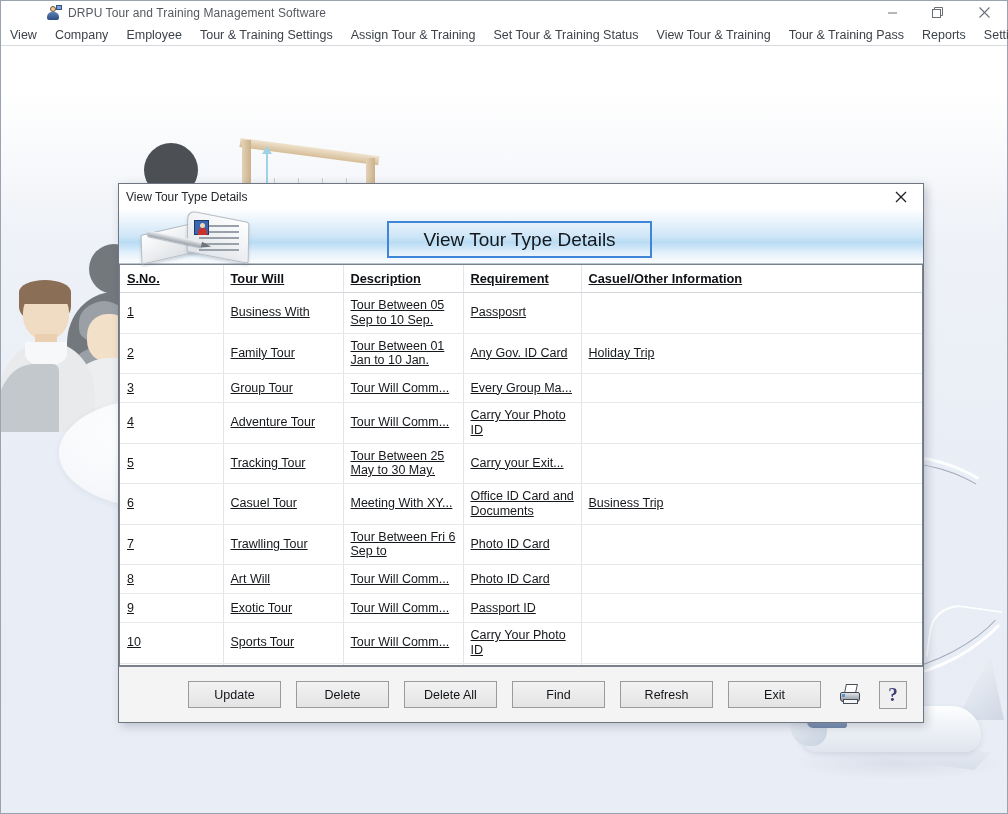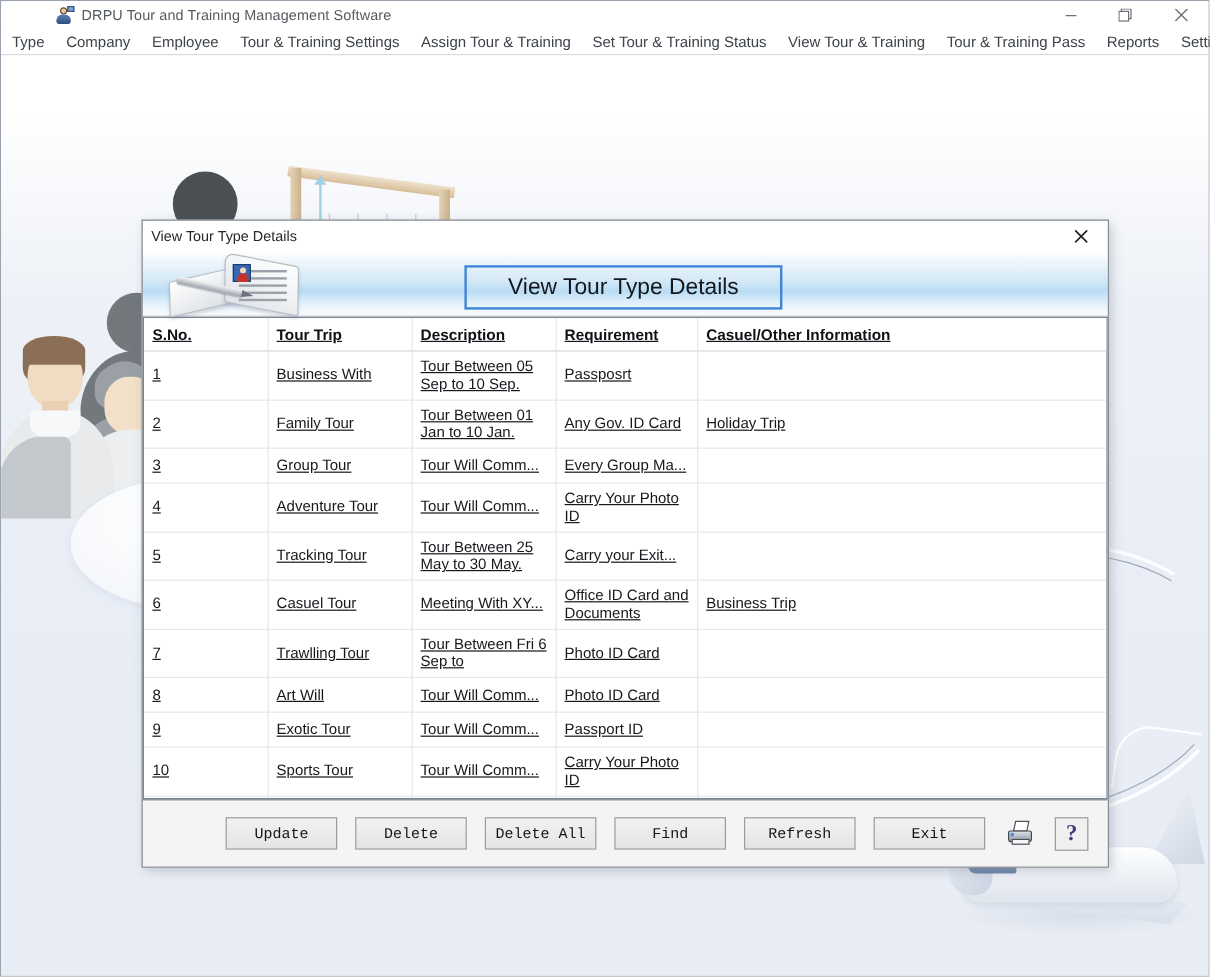--- a/index.html
+++ b/index.html
@@ -406,21 +406,21 @@
     justify-content: flex-end;
     padding-right: 16px;
     gap: 15px;
   }
   .dlg-btn {
     width: 93px; height: 27px;
     background: linear-gradient(180deg,#f2f2f2,#e4e4e4);
     border: 1px solid #9b9b9b;
     font-size: 12.5px;
     color: #111418;
-    font-family: Liberation Mono, monospace;
+    font-family: Liberation Sans, sans-serif;
     cursor: default;
     display:flex; align-items:center; justify-content:center;text-align:center;
   }
   .icon-btn {
     width: 28px; height: 28px;
     background: #f0f0f0;
     border: 1px solid #9b9b9b;
     display:flex; align-items:center; justify-content:center;
     position: relative;
   }
@@ -479,21 +479,21 @@
       <div class="wc-btn wc-close">
         <svg width="11" height="11" viewBox="0 0 11 11">
           <line x1="0.5" y1="0.5" x2="10.5" y2="10.5" stroke="#6a6f75" stroke-width="1.1"></line>
           <line x1="10.5" y1="0.5" x2="0.5" y2="10.5" stroke="#6a6f75" stroke-width="1.1"></line>
         </svg>
       </div>
     </div>
   </div>
 
   <div id="menubar">
-    <div class="menu-item">Type</div>
+    <div class="menu-item">View</div>
     <div class="menu-item">Company</div>
     <div class="menu-item">Employee</div>
     <div class="menu-item">Tour &amp; Training Settings</div>
     <div class="menu-item">Assign Tour &amp; Training</div>
     <div class="menu-item">Set Tour &amp; Training Status</div>
     <div class="menu-item">View Tour &amp; Training</div>
     <div class="menu-item">Tour &amp; Training Pass</div>
     <div class="menu-item">Reports</div>
     <div class="menu-item">Settings</div>
 
@@ -586,21 +586,21 @@
           <colgroup>
             <col class="col-sno">
               <col class="col-type">
               <col class="col-desc">
               <col class="col-req">
               <col class="col-rem">
           </colgroup>
           <thead>
             <tr>
               <th>S.No.</th>
-              <th>Tour Trip</th>
+              <th>Tour Will</th>
               <th>Description</th>
               <th>Requirement</th>
               <th>Casuel/Other Information</th>
             </tr>
           </thead>
           <tbody id="tour-tbody">
               <tr>
                 <td>1</td>
                 <td>Business With</td>
                 <td>Tour Between 05 Sep to 10 Sep.</td>

